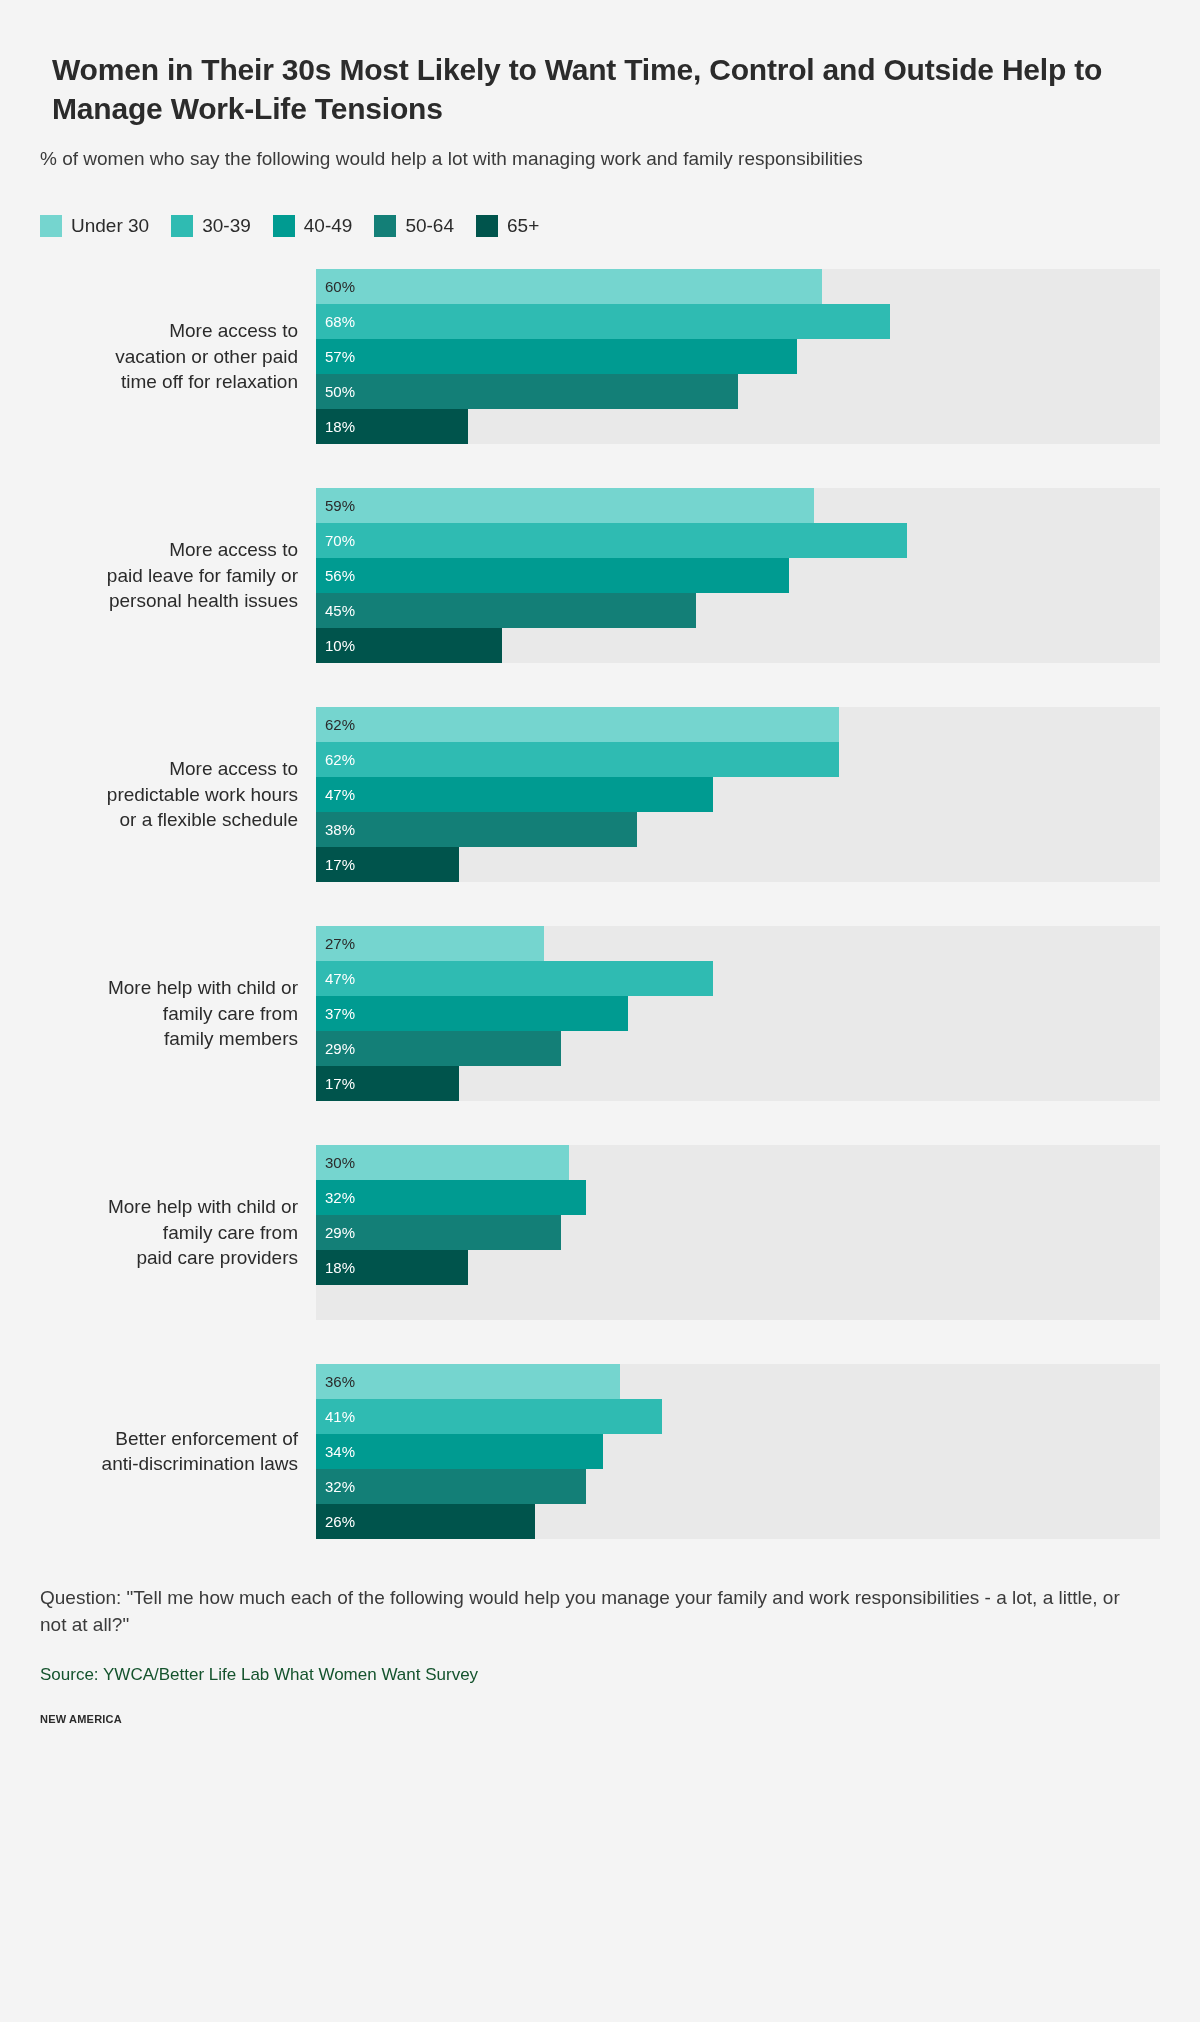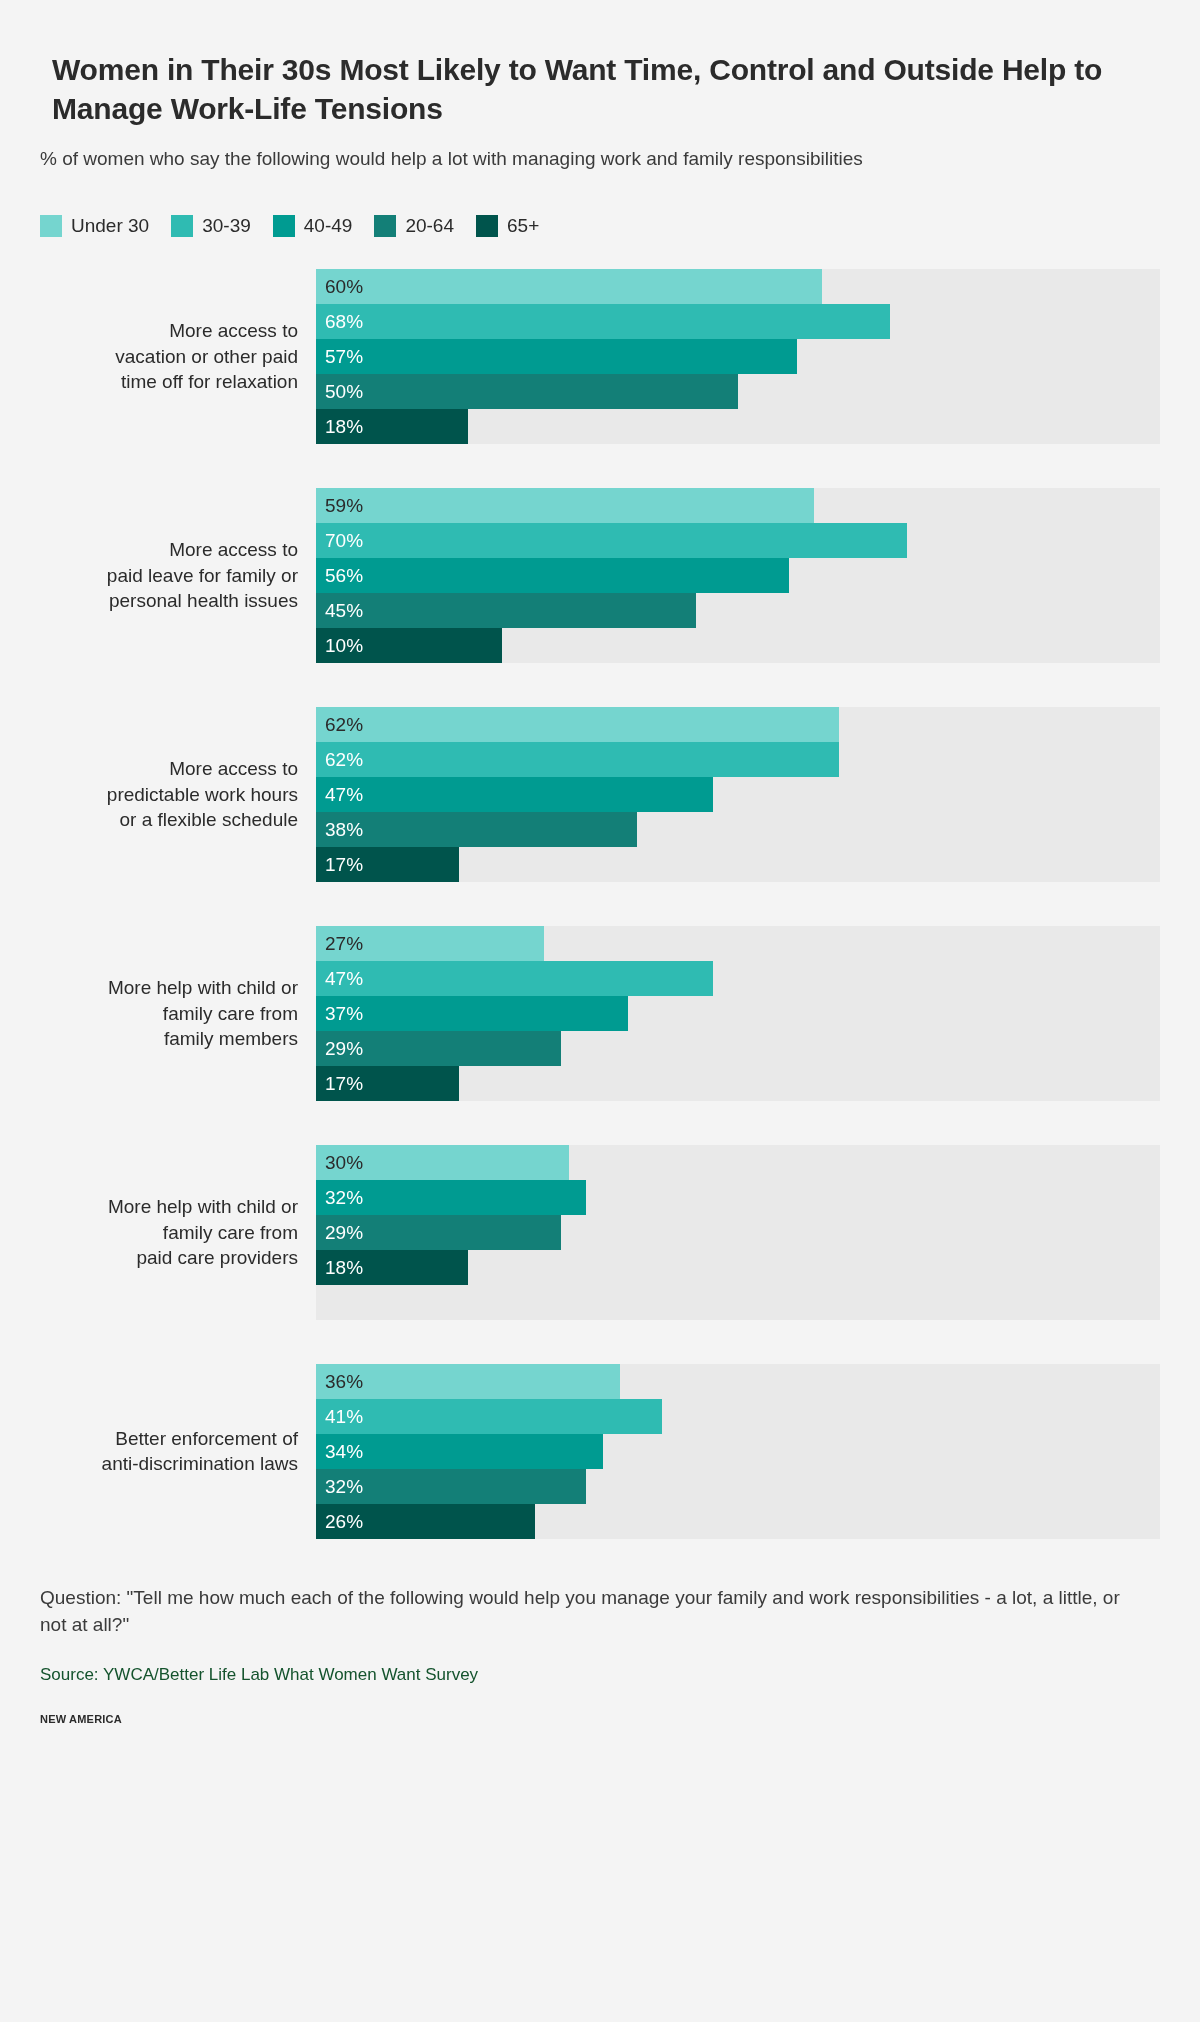--- a/index.html
+++ b/index.html
@@ -43,21 +43,21 @@
   .group-track {
     flex:1 1 auto; background:#e9e9e9; position:relative;
     height:175px; overflow:visible;
   }
   .bar-row { height:35px; position:relative; }
   .bar {
     position:absolute; left:0; top:0; height:35px;
     display:flex; align-items:center;
   }
   .bar-value {
-    font-size:19px; padding-left:9px; white-space:nowrap; line-height:1;
+    font-size:15px; padding-left:9px; white-space:nowrap; line-height:1;
   }
   .bar-value.light { color:#ffffff; }
   .bar-value.dark  { color:#2b2b2b; }
 
   
   .footer { margin-top:46px; }
   .question { font-size:19px; line-height:1.42; color:#3a3a3a; max-width:1080px; margin:0; }
   .source { font-size:17px; line-height:1.4; color:#14532d; margin:24px 0 0 0; }
   .brand { font-size:11px; font-weight:bold; letter-spacing:0.2px; color:#2b2b2b; margin:26px 0 0 0; }
 </style>
@@ -77,21 +77,21 @@
       <div class="legend-item">
         <span class="legend-swatch" style="background: rgb(47, 187, 178);"></span>
         <span class="legend-label">30-39</span>
       </div>
       <div class="legend-item">
         <span class="legend-swatch" style="background: rgb(0, 155, 145);"></span>
         <span class="legend-label">40-49</span>
       </div>
       <div class="legend-item">
         <span class="legend-swatch" style="background: rgb(19, 127, 119);"></span>
-        <span class="legend-label">20-64</span>
+        <span class="legend-label">50-64</span>
       </div>
       <div class="legend-item">
         <span class="legend-swatch" style="background: rgb(0, 84, 76);"></span>
         <span class="legend-label">65+</span>
       </div>
     </div>
 
   <div class="chart" id="chart">
       <div class="group">
         <div class="group-label">More access to<br>vacation or other paid<br>time off for relaxation</div>

